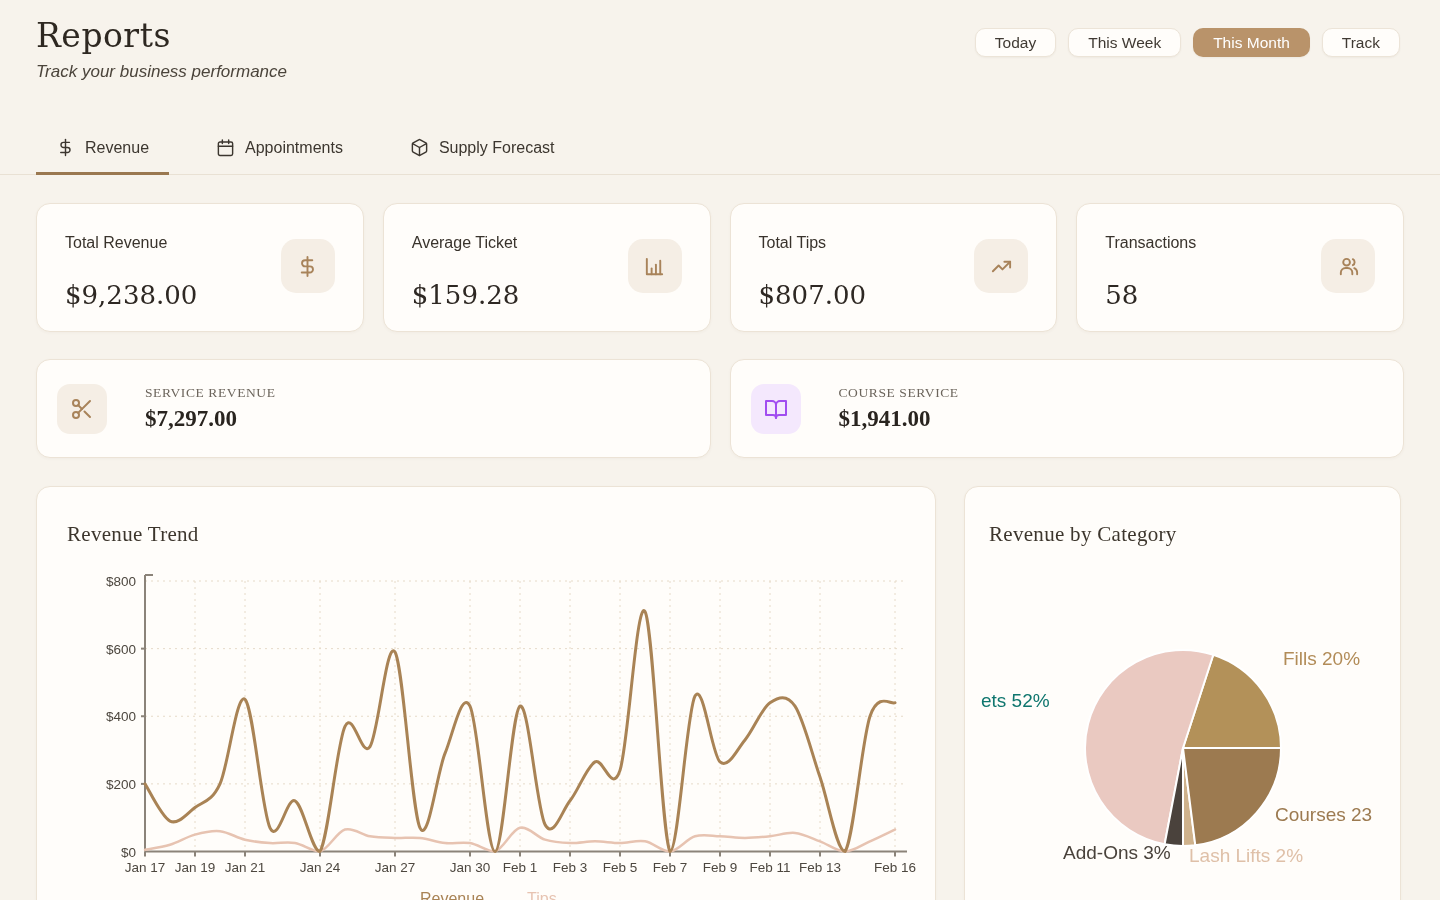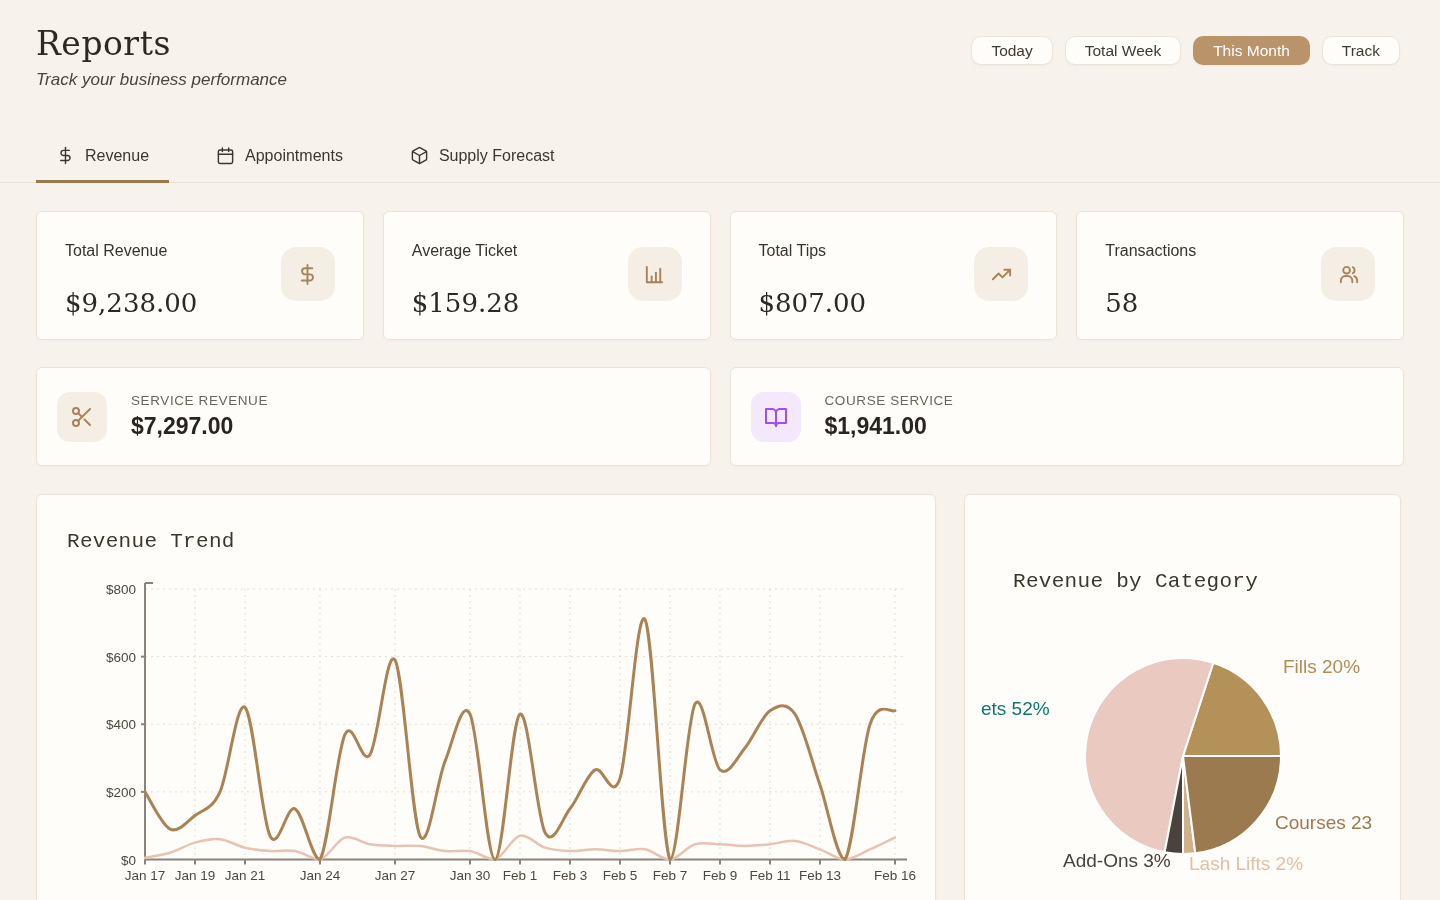--- a/index.html
+++ b/index.html
@@ -1,76 +1,76 @@
 <!DOCTYPE html>
 <html><head>
 <meta charset="utf-8">
 <style>
   html,body{margin:0;padding:0;}
   .page{width:1440px;height:900px;overflow:hidden;position:relative;
         background:#f7f3ec;font-family:"Liberation Sans",sans-serif;color:#39332c;}
   .content{padding:0 36px;}
   
-  .header{display:flex;justify-content:space-between;align-items:flex-start;padding:26px 40px 0 36px;}
+  .header{display:flex;justify-content:space-between;align-items:flex-start;padding:18px 40px 0 36px;}
   .page-title{font-family:"DejaVu Serif",serif;font-weight:500;font-size:33px;line-height:1.1;
               margin:0;color:#2e2821;letter-spacing:.5px;}
   .page-subtitle{margin:8px 0 0;font-size:17px;color:#4b443b;font-style:italic;}
   .range-group{display:flex;gap:12px;margin-top:10px;}
   .range-btn{height:29px;padding:0 19px;border-radius:10px;background:#fffdfa;border:1px solid #ece4d8;
              font-size:15.5px;color:#403a33;display:flex;align-items:center;cursor:pointer;
              box-shadow:0 1px 2px rgba(80,60,30,.05);font-family:"Liberation Sans",sans-serif;}
   .range-btn.active{color:#fff;border-color:transparent;}
   
   .tabs-row{margin-top:44px;border-bottom:1px solid #e9e1d4;display:flex;padding:0 36px;}
   .tab{display:flex;align-items:center;gap:10px;padding:12px 20px 15px;font-size:16px;color:#3c362f;
        border-bottom:3px solid transparent;margin-bottom:-1px;cursor:pointer;}
   .tab.active{border-bottom-color:#9a7850;}
   .tab + .tab{margin-left:27px;}
   .tab svg{width:19px;height:19px;stroke:#3c362f;stroke-width:1.8;fill:none;
            stroke-linecap:round;stroke-linejoin:round;}
   
-  .card{background:#fffdfa;border:1px solid #ece3d6;border-radius:6px;box-shadow:0 1px 3px rgba(90,70,40,.04);}
+  .card{background:#fffdfa;border:1px solid #ece3d6;border-radius:14px;box-shadow:0 1px 3px rgba(90,70,40,.04);}
   .stats-grid{display:grid;grid-template-columns:repeat(4,1fr);gap:19px;margin:28px 0 0;}
   .stat-card{height:129px;box-sizing:border-box;padding:30px 28px;display:flex;justify-content:space-between;}
   .stat-label{font-size:16px;color:#39332c;}
   .stat-value{font-family:"DejaVu Serif",serif;font-size:26px;color:#2e2823;margin-top:28px;}
   .stat-chip{width:54px;height:54px;border-radius:15px;background:#f5eee5;display:flex;
              align-items:center;justify-content:center;flex:none;margin-top:5px;}
   .stat-chip svg{width:23px;height:23px;stroke:#a8835a;stroke-width:2;fill:none;
                  stroke-linecap:round;stroke-linejoin:round;}
   .break-grid{display:grid;grid-template-columns:repeat(2,1fr);gap:19px;margin-top:27px;}
-  .break-card{height:99px;box-sizing:border-box;padding:25px 20px;display:flex;align-items:center;gap:24px;}
+  .break-card{height:99px;box-sizing:border-box;padding:25px 20px;display:flex;align-items:center;gap:38px;font-family:Liberation Serif, serif;}
   .break-chip{width:50px;height:50px;border-radius:13px;display:flex;align-items:center;justify-content:center;flex:none;}
   .break-chip svg{width:24px;height:24px;stroke-width:2;fill:none;stroke:currentColor;
                   stroke-linecap:round;stroke-linejoin:round;}
   .break-label{font-size:13.5px;letter-spacing:.6px;color:#6c655c;}
   .break-value{font-size:23px;font-weight:bold;color:#29241f;margin-top:5px;}
   
   .charts-row{display:grid;grid-template-columns:900px 437px;gap:28px;margin-top:28px;}
   .chart-card{position:relative;height:493px;overflow:hidden;}
-  .chart-title{font-family:Liberation Mono, monospace;font-weight:500;font-size:21px;color:#3d362d;
+  .chart-title{font-family:Liberation Serif, serif;font-weight:500;font-size:21px;color:#3d362d;
                position:absolute;left:30px;top:35px;letter-spacing:.3px;}
-  .pie-card .chart-title{left:48px;margin-top:40px;}
+  .pie-card .chart-title{left:24px;}
   .chart-card svg.plot{position:absolute;left:0;top:0;}
   .pie-label{position:absolute;font-size:19px;white-space:nowrap;}
   .legend-item{position:absolute;font-size:16px;cursor:pointer;}
 </style>
 </head>
 <body>
 
 <div class="page">
 
   <div class="header">
     <div>
       <h1 class="page-title">Reports</h1>
       <p class="page-subtitle">Track your business performance</p>
     </div>
     <div class="range-group">
       <button class="range-btn">Today</button>
-      <button class="range-btn">Total Week</button>
+      <button class="range-btn">This Week</button>
       <button class="range-btn active" style="background-color: rgb(185, 147, 106);">This Month</button>
       <button class="range-btn">Track</button>
     </div>
   </div>
 
   <div class="tabs-row">
     <div class="tab active">
       <svg viewBox="0 0 24 24">
           <line x1="12" y1="2" x2="12" y2="22"></line>
           <path d="M17 5.5H9.5a3.2 3.2 0 0 0 0 6.4h5a3.2 3.2 0 0 1 0 6.4H6"></path>

